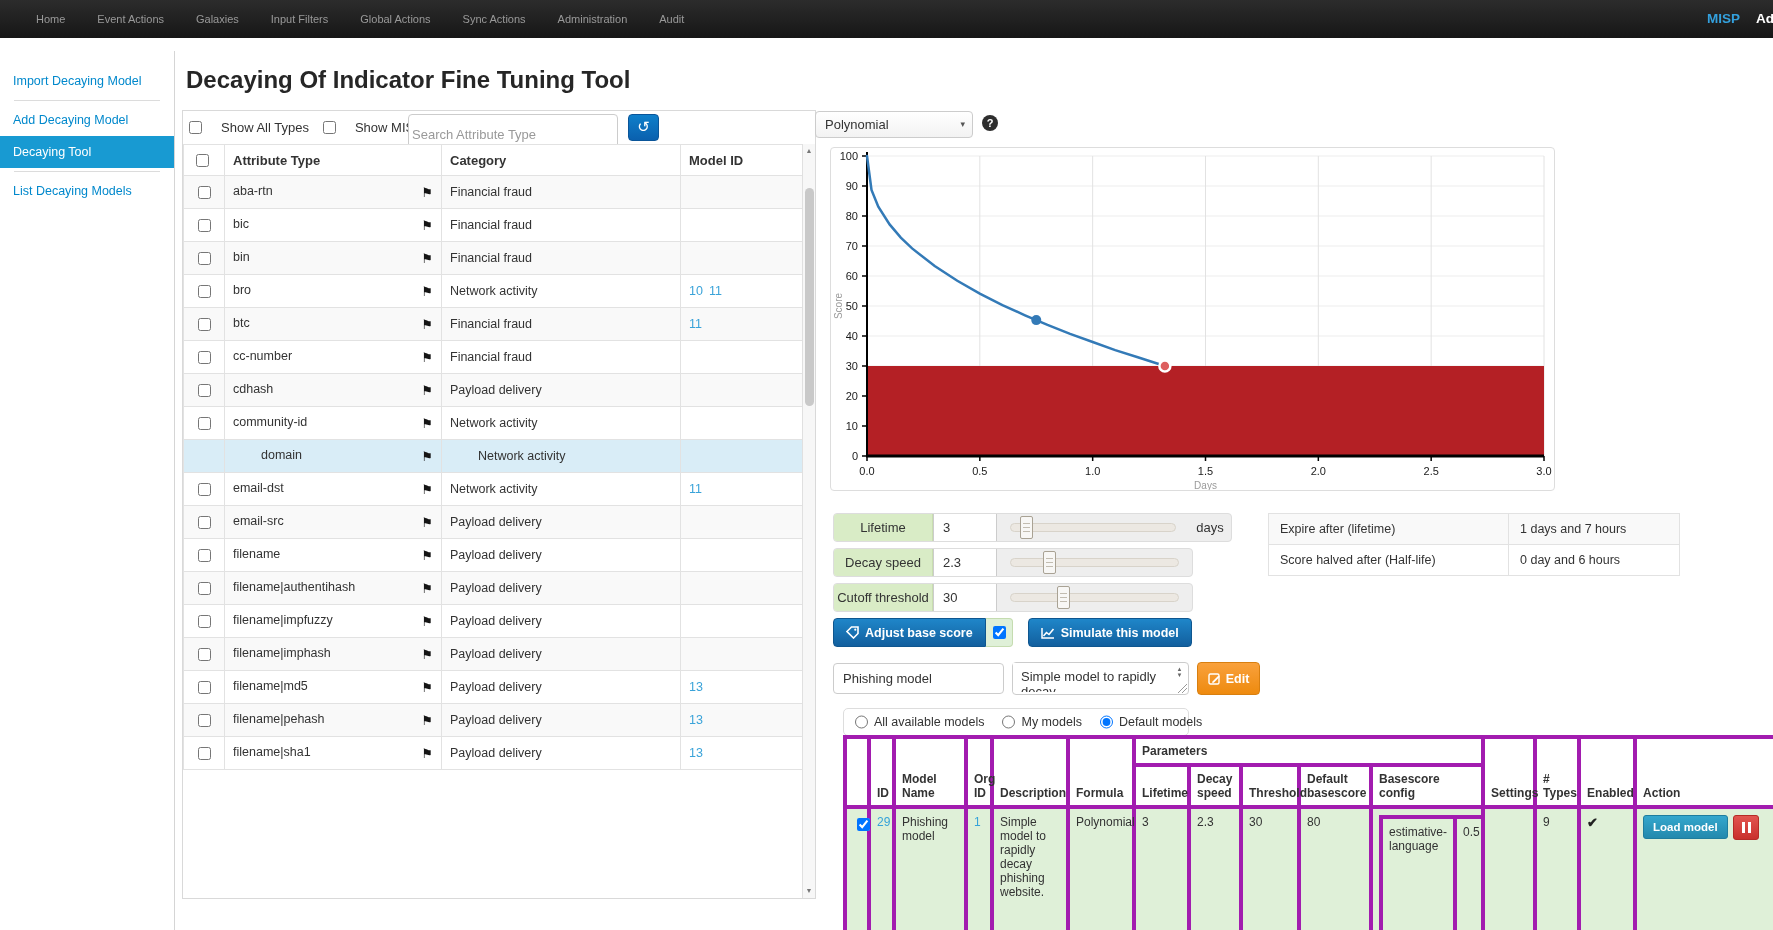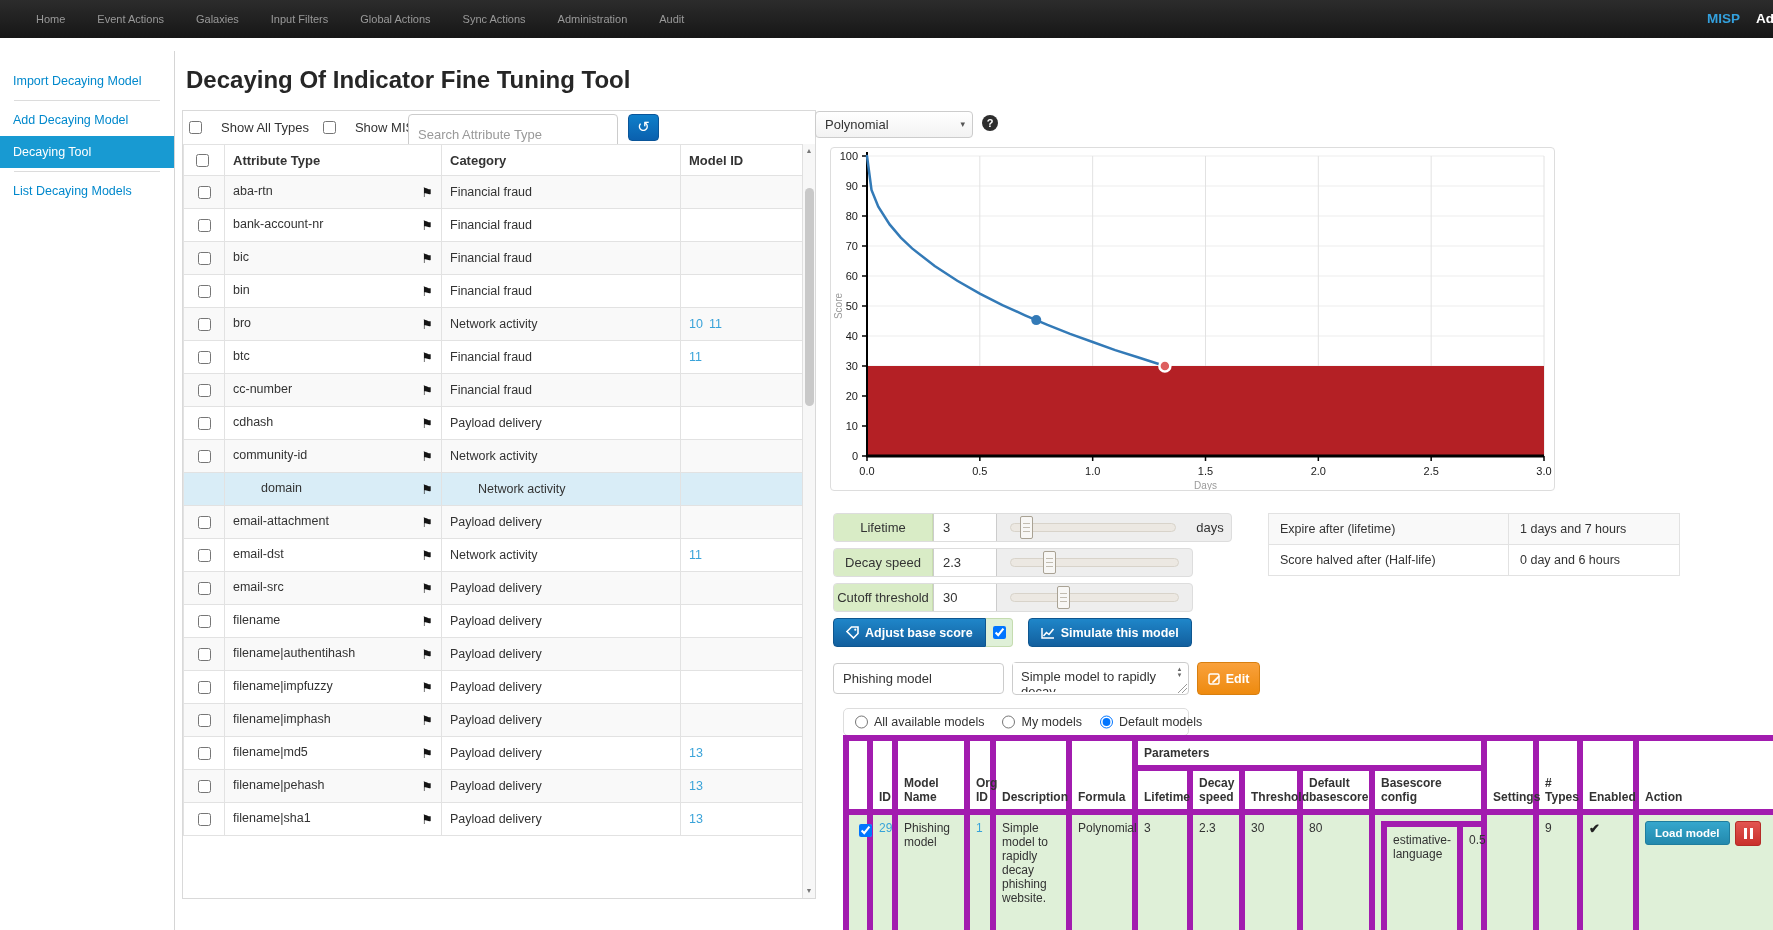--- a/index.html
+++ b/index.html
@@ -28,21 +28,21 @@
   #page-title { position:absolute; left:186px; top:66px; font-size:24px; font-weight:bold; color:#262626; }
 
   
   #attr-panel { position:absolute; left:182px; top:110px; width:634px; height:789px;
                 border:1px solid #d9d9d9; background:#fff; }
   #filter-bar { position:absolute; top:0; left:0; right:13px; height:33px;
                 display:flex; align-items:center; padding-left:6px; }
   .filter-check { display:flex; align-items:center; gap:19px; font-size:13px; color:#333; margin-right:14px; }
   .filter-check input { margin:0; }
   #search-input { position:absolute; left:225px; top:3px; width:210px; height:41px;
-                  border:1px solid #ccc; border-radius:4px; padding:0 9px; font-size:13px; color:#333; }
+                  border:1px solid #ccc; border-radius:4px; padding:0 3px; font-size:13px; color:#333; }
   #search-input::placeholder { color:#999; }
   #refresh-btn { position:absolute; left:445px; top:3px; width:31px; height:27px;
                  background:linear-gradient(#0f7fca,#0a60ae); border:1px solid #0a5599; border-radius:4px;
                  color:#fff; font-size:15px; line-height:24px; text-align:center; cursor:pointer; }
   #attr-table-wrap { position:absolute; top:33px; left:0; right:13px; bottom:0; overflow:hidden; }
   table.attr { border-collapse:collapse; width:100%; table-layout:fixed; }
   table.attr th, table.attr td { border:1px solid #e2e2e2; padding:0 8px; font-size:12.5px; color:#333;
                                  overflow:hidden; white-space:nowrap; }
   table.attr th { height:31px; font-weight:bold; font-size:13px; text-align:left; background:#fff; }
   table.attr td { height:33px; }
@@ -129,21 +129,21 @@
   
   #model-radios { position:absolute; left:843px; top:708px; width:346px; height:28px;
                   border:1px solid #ddd; border-radius:5px; display:flex; align-items:center;
                   padding:0 11px; gap:18px; background:#fff; }
   .radio-opt { display:flex; gap:6px; font-size:12.5px; color:#333; cursor:pointer; white-space:nowrap; }
   .radio-opt input { margin:0; }
 
   
   #models-table { position:absolute; left:843px; top:735px; width:930px; border-collapse:collapse;
                   table-layout:fixed; background:#fff; }
-  #models-table th, #models-table td { border:6px solid #a21caf; }
+  #models-table th, #models-table td { border:4px solid #a21caf; }
   #models-table th { font-size:12px; font-weight:bold; color:#333; padding:5px 6px; text-align:left;
                      vertical-align:bottom; background:#fff; }
   #models-table th.params { vertical-align:top; }
   #models-table td { font-size:12px; color:#333; padding:6px; vertical-align:top; background:#dff0d8; height:180px; }
   #models-table td.cb-cell { text-align:center; }
   .tbl-link { color:#36a3d9; cursor:pointer; }
   .bs-config { border-collapse:collapse; width:100%; }
   .bs-config td { background:#fff; border:1px solid #ddd; padding:5px 6px; font-size:11.5px;
                   height:auto; vertical-align:middle; word-wrap:break-word; }
   .bs-config td.bs-val { width:28px; }
@@ -224,26 +224,20 @@
       </thead>
       <tbody id="attr-tbody">
           <tr>
             <td class="cb-cell"><input type="checkbox" style=""></td>
             <td><span>aba-rtn</span><span class="flag">⚑</span></td>
             <td>Financial fraud</td>
             <td></td>
           </tr>
           <tr>
             <td class="cb-cell"><input type="checkbox" style=""></td>
-            <td><span>bank-account-nr</span><span class="flag">⚑</span></td>
-            <td>Financial fraud</td>
-            <td></td>
-          </tr>
-          <tr>
-            <td class="cb-cell"><input type="checkbox" style=""></td>
             <td><span>bic</span><span class="flag">⚑</span></td>
             <td>Financial fraud</td>
             <td></td>
           </tr>
           <tr>
             <td class="cb-cell"><input type="checkbox" style=""></td>
             <td><span>bin</span><span class="flag">⚑</span></td>
             <td>Financial fraud</td>
             <td></td>
           </tr>
@@ -274,26 +268,20 @@
           <tr>
             <td class="cb-cell"><input type="checkbox" style=""></td>
             <td><span>community-id</span><span class="flag">⚑</span></td>
             <td>Network activity</td>
             <td></td>
           </tr>
           <tr class="checked">
             <td class="cb-cell"><input type="checkbox" checked="" style=""></td>
             <td><span>domain</span><span class="flag">⚑</span></td>
             <td>Network activity</td>
-            <td></td>
-          </tr>
-          <tr>
-            <td class="cb-cell"><input type="checkbox" style=""></td>
-            <td><span>email-attachment</span><span class="flag">⚑</span></td>
-            <td>Payload delivery</td>
             <td></td>
           </tr>
           <tr>
             <td class="cb-cell"><input type="checkbox" style=""></td>
             <td><span>email-dst</span><span class="flag">⚑</span></td>
             <td>Network activity</td>
             <td><a class="mid-link">11</a></td>
           </tr>
           <tr>
             <td class="cb-cell"><input type="checkbox" style=""></td>

